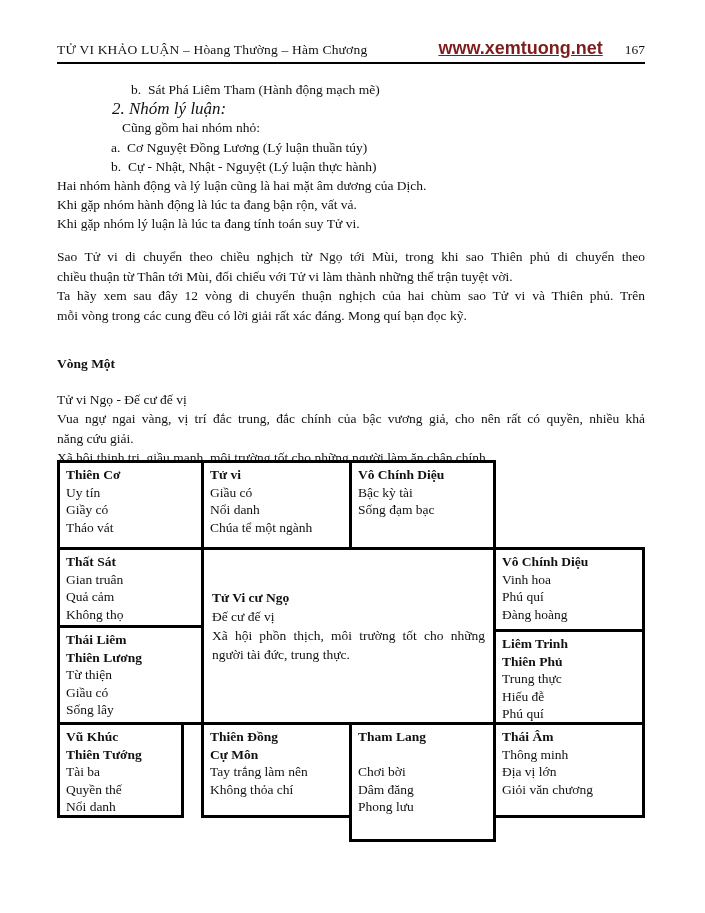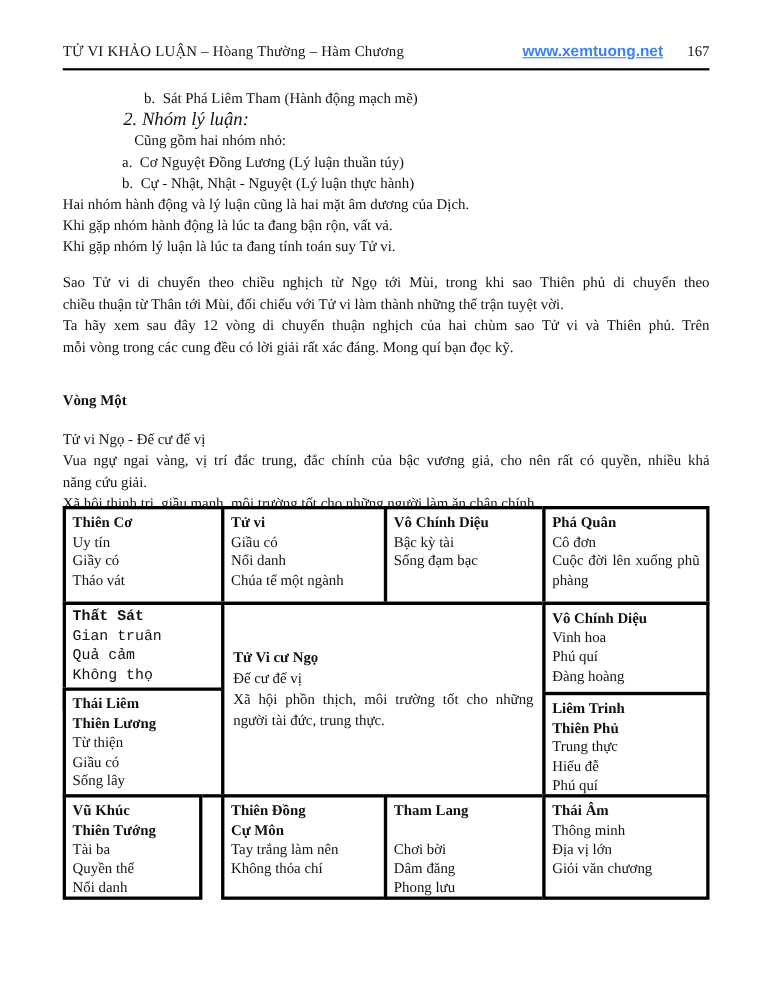--- a/index.html
+++ b/index.html
@@ -15,22 +15,22 @@
   }
   
   .header{
     position:absolute;left:57px;top:38px;width:588px;
     display:flex;align-items:baseline;justify-content:space-between;
   }
   .header-title{white-space:nowrap;letter-spacing:.2px;}
   .header-right{display:flex;align-items:baseline;gap:22px;}
   .header-link{
     font-family:"Liberation Sans","DejaVu Sans",sans-serif;
-    font-weight:bold;font-size:14px;
-    color:#3b82f6;text-decoration:underline;cursor:pointer;
+    font-weight:bold;font-size:18px;
+    color:#7f1d1d;text-decoration:underline;cursor:pointer;
   }
   .rule{position:absolute;left:57px;top:62px;width:588px;border-top:2px solid #000;}
   
   .line{white-space:pre-wrap;line-height:19.2px;}
   .intro{position:absolute;left:57px;top:80px;width:588px;}
   .ind74{margin-left:74px;}
   .ind55{margin-left:55px;}
   .ind65{margin-left:65px;}
   .ind75{margin-left:54px;}
   .heading-italic{font-style:italic;font-size:17px;line-height:19.2px;}
@@ -46,28 +46,28 @@
     position:absolute;box-sizing:border-box;
     border:3px solid #000;background:#fff;
     padding:3px 6px 2px 6px;line-height:17.5px;overflow:hidden;
   }
   .cell-title{font-weight:bold;}
   .cell-line{text-align:justify;text-align-last:left;}
   .c-r1c1{left:0;top:0;width:147px;height:90px;}
   .c-r1c2{left:144px;top:0;width:151px;height:90px;}
   .c-r1c3{left:292px;top:0;width:147px;height:90px;}
   .c-r1c4{left:436px;top:0;width:152px;height:90px;}
-  .c-r2c1a{left:0;top:87px;width:147px;height:99px;font-family:Liberation Mono, monospace;}
+  .c-r2c1a{left:0;top:87px;width:147px;height:99px;}
   .c-r2c1b{left:0;top:165px;width:147px;height:100px;}
   .c-center{left:144px;top:87px;width:295px;height:178px;padding:38px 8px 4px 8px;line-height:19px;}
   .c-r2c4a{left:436px;top:87px;width:152px;height:85px;}
   .c-r2c4b{left:436px;top:169px;width:152px;height:96px;}
   .c-r3c1{left:0;top:262px;width:127px;height:96px;}
   .c-r3c2{left:144px;top:262px;width:151px;height:96px;font-family:Liberation Serif, serif;}
-  .c-r3c3{left:292px;top:262px;width:147px;height:96px;}
+  .c-r3c3{left:292px;top:262px;width:147px;height:120px;}
   .c-r3c4{left:436px;top:262px;width:152px;height:96px;}
   .center-body{text-align:justify;}
 </style>
 </head>
 <body>
 
 <div class="page">
 
   <div class="header">
     <span class="header-title">TỬ VI KHẢO LUẬN – Hòang Thường – Hàm Chương</span>
@@ -115,25 +115,20 @@
     <div class="cell c-r1c2">
         <div class="cell-title">Tử vi</div>
         <div class="cell-line">Giầu có</div>
         <div class="cell-line">Nổi danh</div>
         <div class="cell-line">Chúa tể một ngành</div>
       </div>
     <div class="cell c-r1c3">
         <div class="cell-title">Vô Chính Diệu</div>
         <div class="cell-line">Bậc kỳ tài</div>
         <div class="cell-line">Sống đạm bạc</div>
-      </div>
-    <div class="cell c-r1c4">
-        <div class="cell-title">Phá Quân</div>
-        <div class="cell-line">Cô đơn</div>
-        <div class="cell-line">Cuộc đời lên xuống phũ phàng</div>
       </div>
     <div class="cell c-r2c1a">
         <div class="cell-title">Thất Sát</div>
         <div class="cell-line">Gian truân</div>
         <div class="cell-line">Quả cảm</div>
         <div class="cell-line">Không thọ</div>
       </div>
     <div class="cell c-r2c1b">
         <div class="cell-title">Thái Liêm</div>
         <div class="cell-title">Thiên Lương</div>

